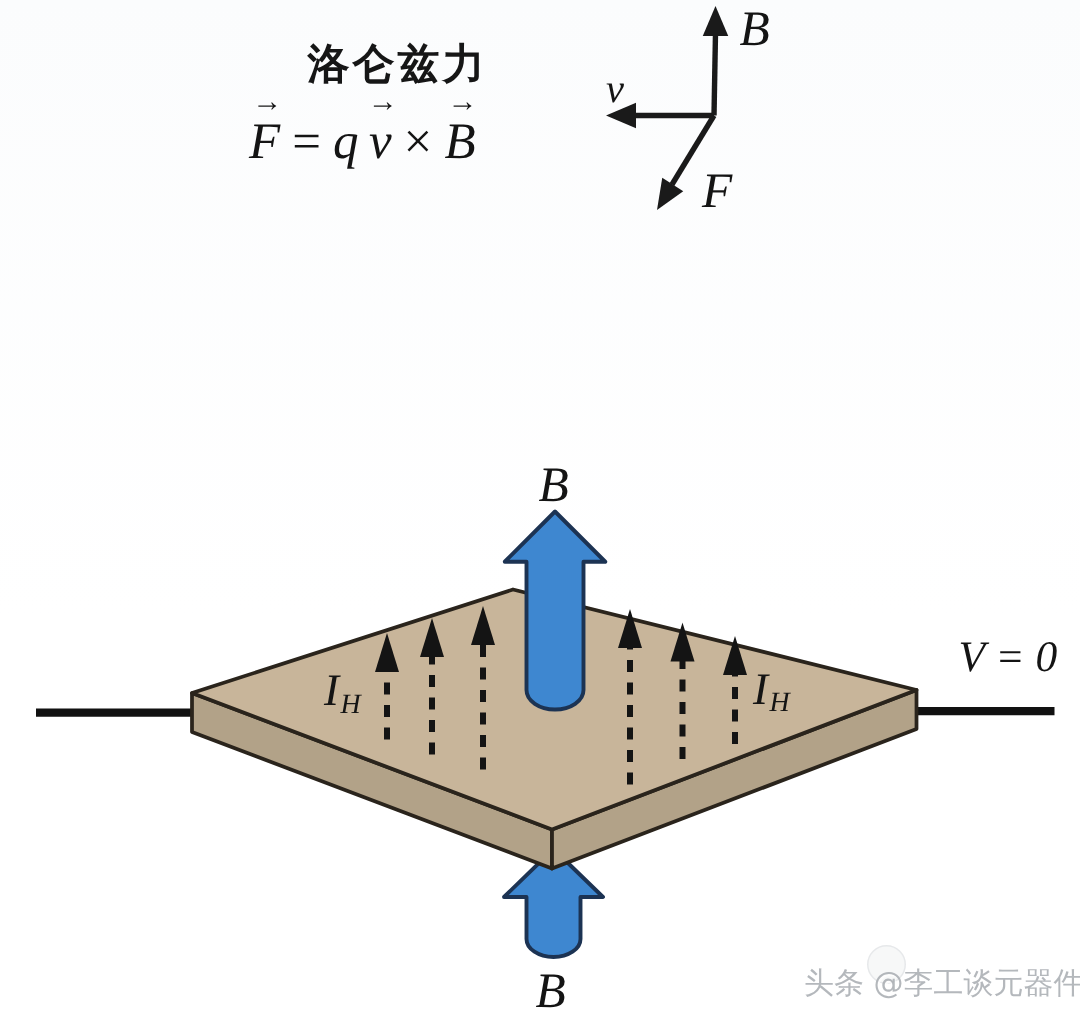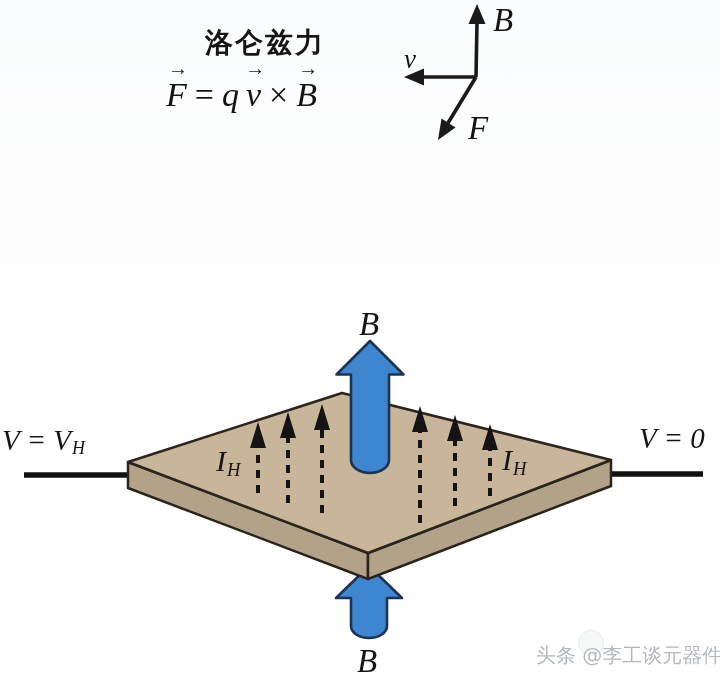--- a/index.html
+++ b/index.html
@@ -146,23 +146,20 @@
     <span class="vec"><span class="varrow">→</span><span>B</span></span>
   </div>
 
   <div class="lbl serif-it" style="left:493px; top:4px; font-size:33px;">B</div>
   <div class="lbl serif-it" style="left:404px; top:46px; font-size:27px;">v</div>
   <div class="lbl serif-it" style="left:468px; top:112px; font-size:33px;">F</div>
 
   <div class="lbl serif-it" style="left:359px; top:308px; font-size:33px;">B</div>
   <div class="lbl serif-it" style="left:357px; top:645px; font-size:33px;">B</div>
 
-  <div class="lbl serif-it" style="left:2px; top:426px; font-size:29px;">
-    <span>V = V</span><span class="sub">H</span>
-  </div>
   <div class="lbl serif-it" style="left:639px; top:424px; font-size:29px;">V = 0</div>
 
   <div class="lbl serif-it" style="left:216px; top:446px; font-size:30px;">
     <span>I</span><span class="sub">H</span>
   </div>
   <div class="lbl serif-it" style="left:502px; top:445px; font-size:30px;">
     <span>I</span><span class="sub">H</span>
   </div>
 
   <div class="wm-logo"></div>

